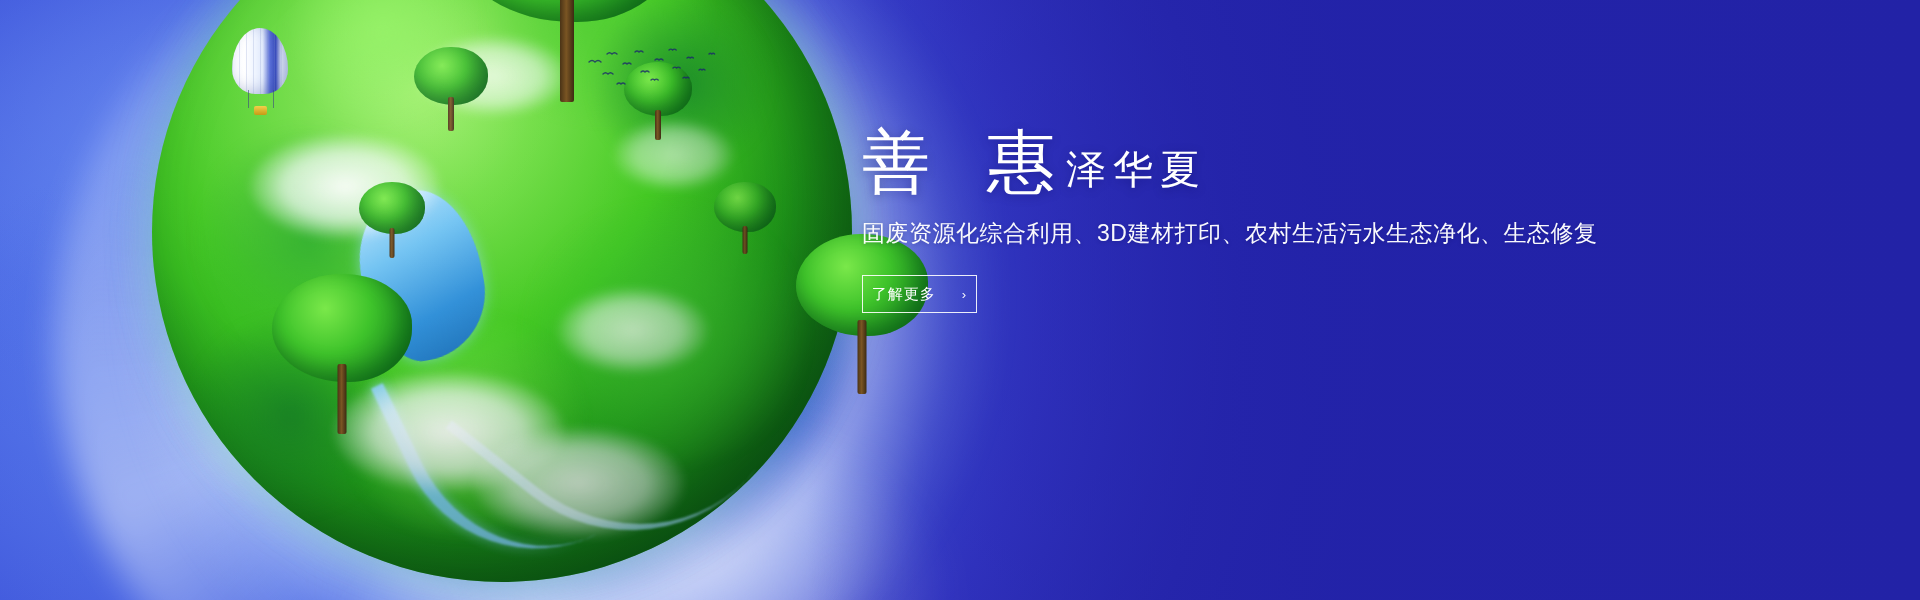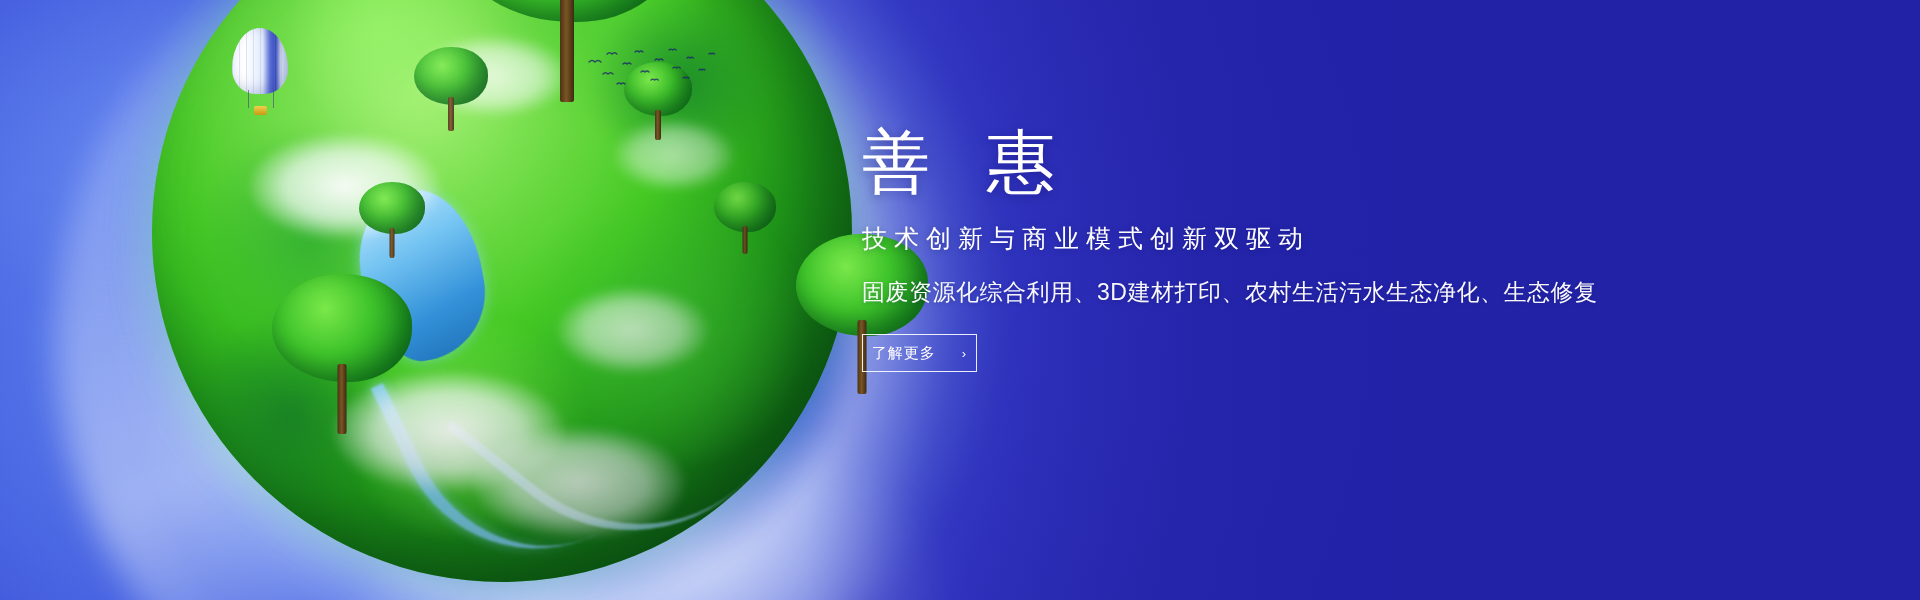--- a/index.html
+++ b/index.html
@@ -463,23 +463,23 @@
       </g>
     </svg>
   </div>
 
   <div class="content">
 
     <div class="headline">
       <span class="big">善</span>
       <span class="gap"></span>
       <span class="big">惠</span>
+      <span class="small">泽华夏</span>
     </div>
 
-    <div class="subtitle">技术创新与商业模式创新双驱动</div>
 
     <div class="desc">固废资源化综合利用、3D建材打印、农村生活污水生态净化、生态修复</div>
 
     <button class="cta">
       <span>了解更多</span>
       <span class="chev">›</span>
     </button>
 
   </div>
 </div>

